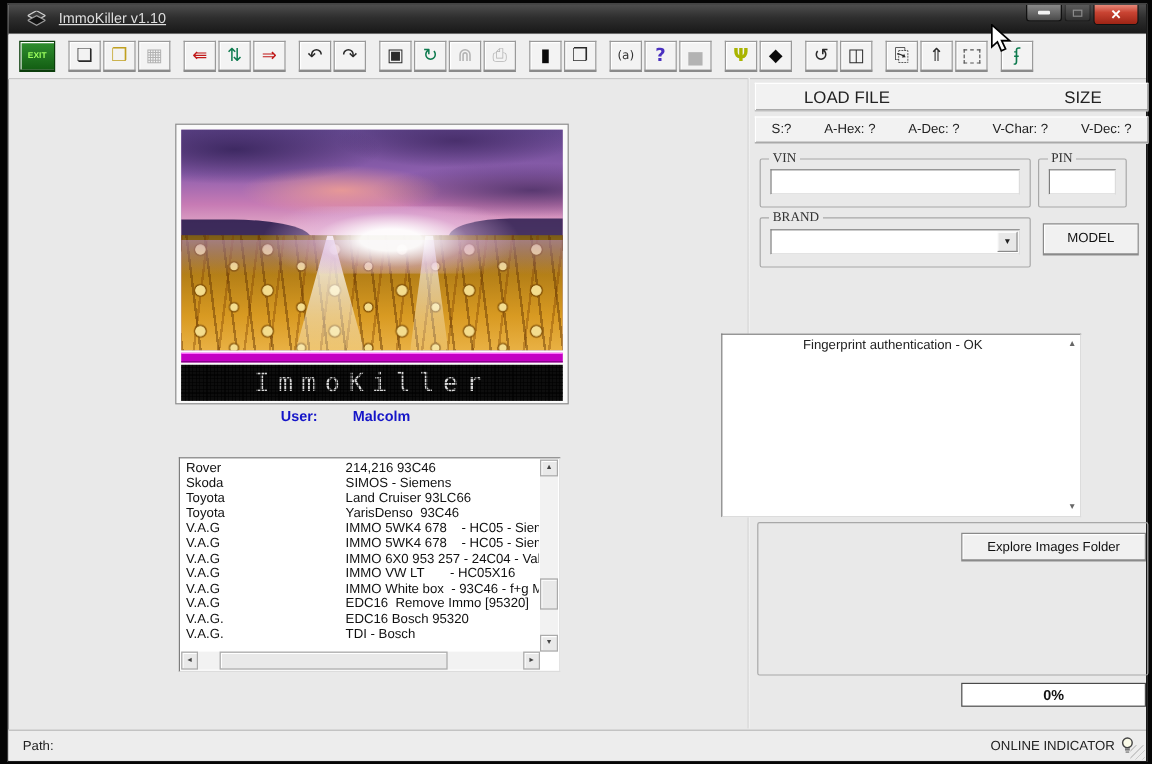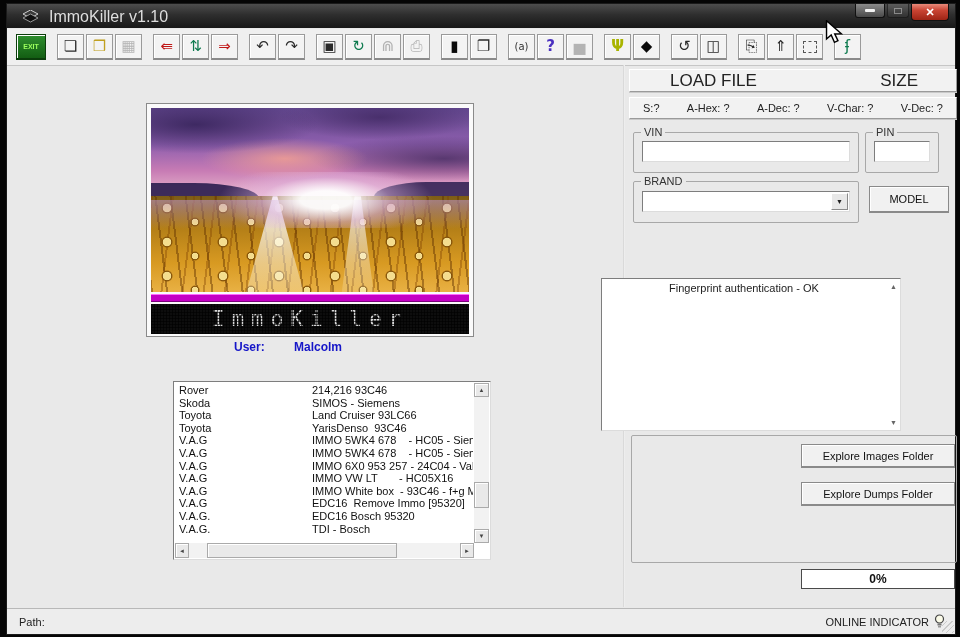--- a/index.html
+++ b/index.html
@@ -6,21 +6,21 @@
   html,body { width:960px; height:637px; background:#050505; overflow:hidden;
               font-family:"Liberation Sans", sans-serif; position:relative; }
 
   .window { position:absolute; left:6px; top:3px; width:950px; height:632px;
             background:#e9e9e9; border:1px solid #1a1a1a; }
 
   
   .titlebar { position:absolute; left:0; top:0; right:0; height:24px;
               background:linear-gradient(180deg,#4d4d4d 0%,#2e2e2e 45%,#181818 100%); }
   .app-icon { position:absolute; left:16px; top:5px; }
-  .title-text { position:absolute; left:42px; top:4px; font-size:16px; color:#dedede; }
+  .title-text { position:absolute; left:42px; top:4px; font-size:12px; color:#dedede;text-decoration:underline; }
   .win-controls { position:absolute; right:6px; top:0; display:flex; gap:2px; }
   .wc { border:1px solid #111; border-top:none; display:flex; align-items:center; justify-content:center; }
   .wc-min { width:30px; height:14px; border-radius:0 0 3px 3px;
             background:linear-gradient(180deg,#8a8a8a,#4a4a4a); }
   .wc-min i { display:block; width:10px; height:3px; background:#f2f2f2; border-radius:1px; }
   .wc-max { width:22px; height:14px; border-radius:0 0 3px 3px;
             background:linear-gradient(180deg,#6a6a6a,#3a3a3a); opacity:.5; }
   .wc-max i { display:block; width:8px; height:6px; border:1px solid #ddd; }
   .wc-close { width:38px; height:17px; border-radius:0 0 4px 4px; color:#fff;
               font-size:11px; font-weight:bold;
@@ -86,21 +86,21 @@
   .led-band::after { content:""; position:absolute; inset:0;
      background:repeating-linear-gradient(0deg, rgba(0,0,0,.6) 0 1px, transparent 1px 3px),
                 repeating-linear-gradient(90deg, rgba(0,0,0,.6) 0 1px, transparent 1px 3px); }
   .user-line { position:absolute; left:139px; top:336px; width:328px; font-size:12px;
                font-weight:bold; color:#1515c8; }
   .user-line .ulabel { position:absolute; left:88px; }
   .user-line .uvalue { position:absolute; left:148px; }
 
   
   .sunken { background:#fff; border:1px solid; border-color:#7d7d7d #dcdcdc #dcdcdc #7d7d7d; }
-  .listbox { position:absolute; left:142px; top:377px; width:318px; height:179px;margin-left:24px; }
+  .listbox { position:absolute; left:142px; top:377px; width:318px; height:179px; }
   .list-rows { position:absolute; left:1px; top:2px; right:17px; bottom:17px; overflow:hidden; }
   .vrow { position:relative; height:12.6px; font-size:11px; line-height:12.6px;
           white-space:nowrap; color:#111; }
   .vbrand { position:absolute; left:4px; }
   .vdesc  { position:absolute; left:137px; white-space:pre; }
   .vsb { position:absolute; top:1px; right:1px; bottom:16px; width:15px; background:#f2f2f2; }
   .hsb { position:absolute; left:1px; right:16px; bottom:1px; height:15px; background:#f2f2f2; }
   .sb-btn { position:absolute; background:#e9e9e9; border:1px solid #aaa;
             box-shadow:inset 1px 1px 0 #fff; color:#444; font-size:6px;
             display:flex; align-items:center; justify-content:center; }
@@ -112,28 +112,28 @@
   .hsb .thumb{ left:32px; top:0; width:190px; height:15px; }
 
   
   .vdivider { position:absolute; left:616px; top:61px; bottom:27px; width:2px;
               background:linear-gradient(90deg,#cfcfcf,#f8f8f8); }
 
   
   .raised { background:#f2f2f2; border:1px solid; border-color:#fff #9a9a9a #9a9a9a #fff;
             box-shadow:0 1px 0 #c9c9c9; }
   .hdr-bar { position:absolute; left:622px; top:65px; width:328px; height:23px;
-             display:flex; align-items:center; font-size:17px; color:#222; }
+             display:flex; align-items:center; font-size:14px; color:#222; }
   .hdr-bar .load { margin-left:40px; }
   .hdr-bar .size { margin-left:auto; margin-right:38px; }
   .stats-bar { position:absolute; left:622px; top:93px; width:328px; height:22px;
                display:flex; align-items:center; justify-content:space-between;
                padding:0 13px; font-size:11px; color:#222; }
   fieldset { position:absolute; border:1px solid #a8a8a8; border-radius:2px; background:transparent; }
-  legend { font-size:11px; color:#333; margin-left:7px; padding:0 3px; }
+  legend { font-size:11px; color:#333; margin-left:7px; padding:0 3px;font-family:Liberation Serif, serif; }
   .fs-vin   { left:626px; top:122px; width:226px; height:47px; }
   .fs-pin   { left:858px; top:122px; width:74px;  height:47px; }
   .fs-brand { left:626px; top:171px; width:226px; height:48px; }
   .fs-model { left:626px; top:221px; width:322px; height:42px; }
   .txt { position:absolute; left:8px; right:8px; top:3px; height:21px; font-size:12px;
          padding:0 4px; outline:none; }
   .combo { position:absolute; left:8px; right:8px; top:4px; height:21px; }
   .combo .dd { position:absolute; right:1px; top:1px; bottom:1px; width:17px;
                background:#e8e8e8; border:1px solid; border-color:#fff #8a8a8a #8a8a8a #fff;
                display:flex; align-items:center; justify-content:center;
@@ -362,21 +362,20 @@
 
 
   <div class="logbox sunken">
     <span>Fingerprint authentication - OK</span>
     <span class="arr a-up">▲</span>
     <span class="arr a-dn">▼</span>
   </div>
 
   <fieldset class="fs-explore"></fieldset>
   <button class="btn exp-btn1">Explore Images Folder</button>
-  <button class="btn exp-btn2">Explore Dumps Folder</button>
 
   <div class="progress">0%</div>
 
   <div class="statusbar">
     <span class="path-label">Path:</span>
     <div class="online">
       <span>ONLINE INDICATOR</span>
       <svg width="11" height="15" viewBox="0 0 11 15">
         <circle cx="5.5" cy="5" r="4" fill="#fbfbe8" stroke="#444" stroke-width="1.2"></circle>
         <rect x="3.5" y="9.5" width="4" height="2" fill="#777"></rect>

